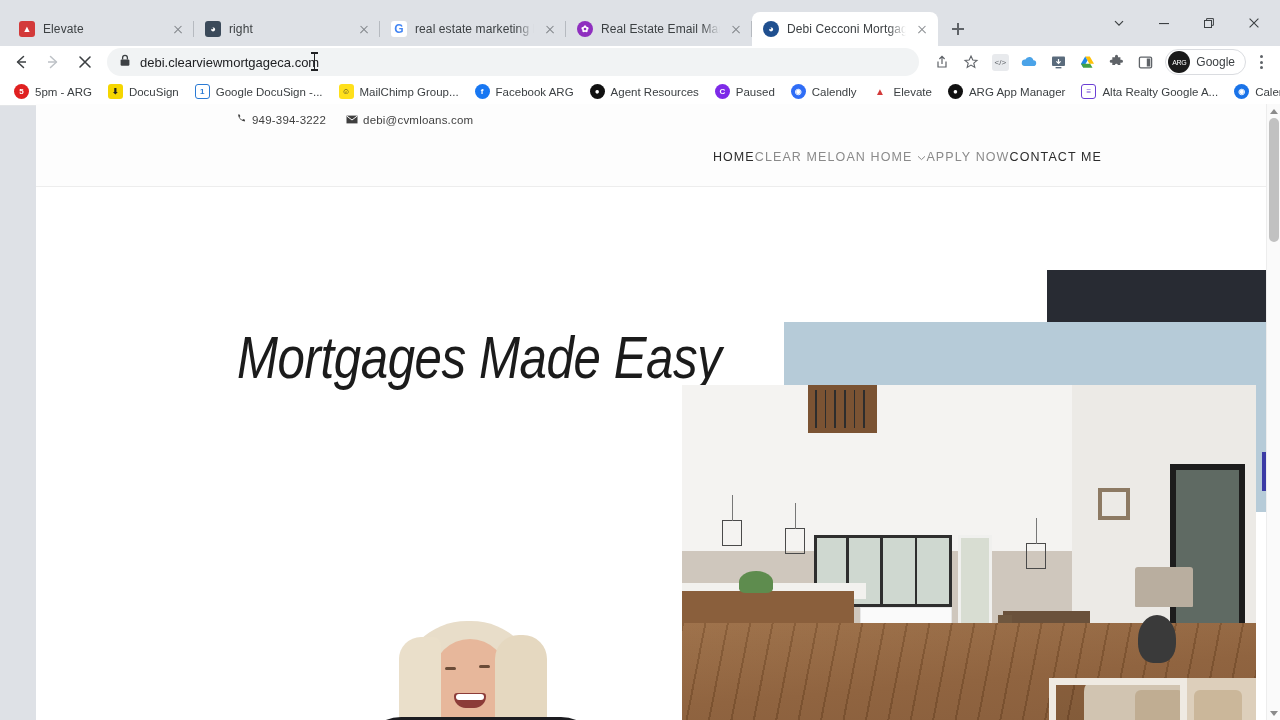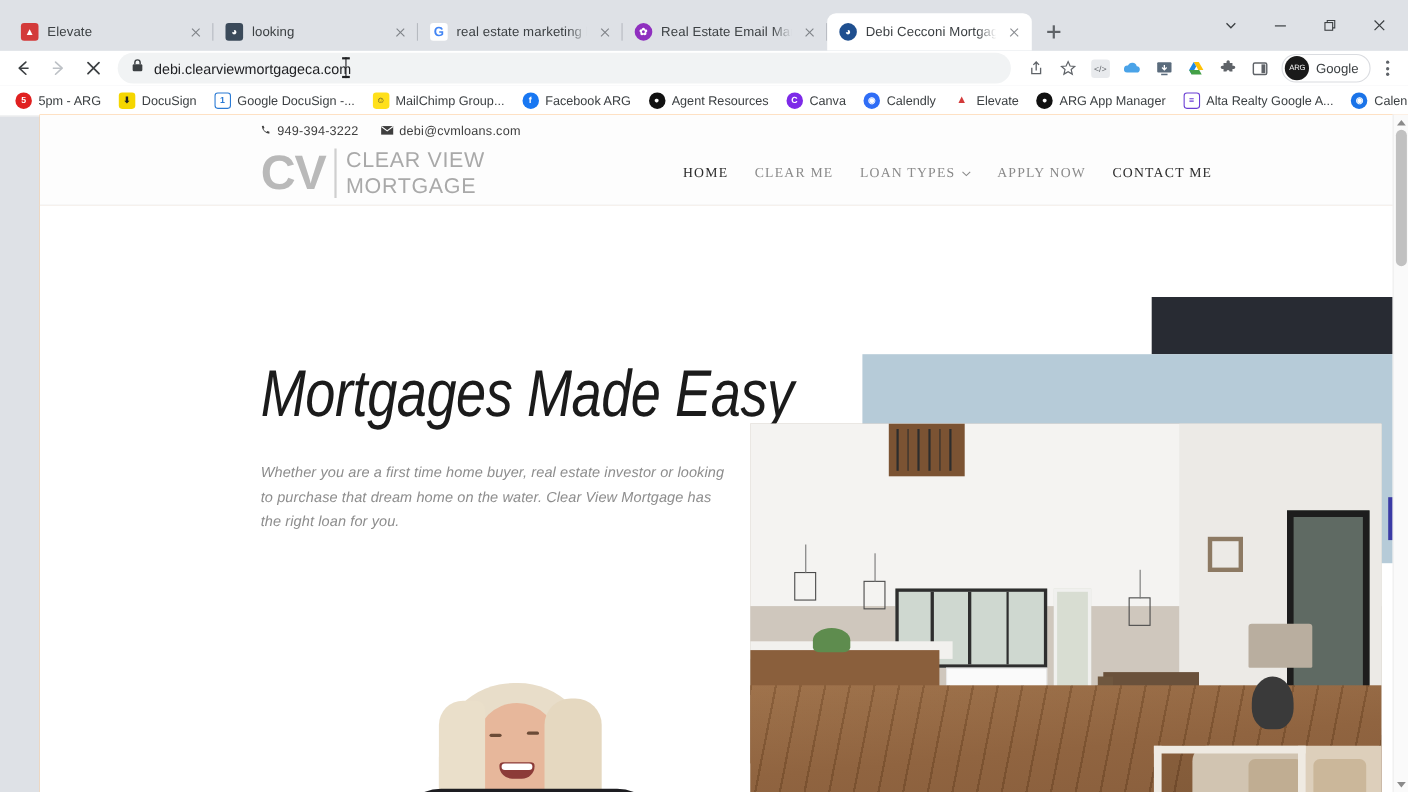--- a/index.html
+++ b/index.html
@@ -148,22 +148,22 @@
     font-family: "Liberation Sans", sans-serif; font-size: 44px; font-weight: 700;
     color: #b9b9b9; letter-spacing: -1px; line-height: 1;
   }
   .logo .divider { width: 1.5px; height: 45px; background: #cfcfcf; margin: 0 9px 0 8px; }
   .logo .brandtxt {
     display: flex; flex-direction: column; justify-content: center;
     font-size: 19.5px; color: #a9a9a9; letter-spacing: .6px; line-height: 1.15;
     font-weight: 300;
   }
   .nav {
-    position: absolute; right: 200px; top: 46px; display: flex; gap: 24px;
-    font-size: 12.5px; letter-spacing: 1.1px; color: #8a8a8a; font-family: Liberation Serif, serif;
+    position: absolute; right: 200px; top: 46px; display: flex; 
+    font-size: 12.5px; letter-spacing: 1.1px; color: #8a8a8a;
   }
   .nav .nav-item { display: flex; align-items: center; gap: 5px; }
   .nav .nav-item.active { color: #2b2b2b; }
   .nav .nav-item.bold { color: #2b2b2b; }
 
   .hero { position: relative; height: 533px; background: #ffffff; overflow: hidden; }
   .shape-dark {
     position: absolute; left: 1011px; top: 83px; width: 255px; height: 52px;
     background: #282b33;
   }
@@ -349,21 +349,21 @@
     <div class="tabstrip">
 
       <div class="tab inactive">
         <span class="favicon" style="background:#d33a3a">▲</span>
         <span class="tab-title">Elevate</span>
         <span class="tab-close"></span>
       </div>
 
       <div class="tab inactive">
         <span class="favicon" style="background:#3b4a5a">◕</span>
-        <span class="tab-title">looking</span>
+        <span class="tab-title">right</span>
         <span class="tab-close"></span>
       </div>
 
       <div class="tab inactive">
         <span class="favicon" style="background:#fff;color:#4285f4;font-size:12px;font-weight:700">G</span>
         <span class="tab-title">real estate marketing list segme</span>
         <span class="tab-close"></span>
       </div>
 
       <div class="tab inactive">
@@ -517,21 +517,21 @@
     <div class="bm">
         <span class="bmico" style="background:#1877f2;border-radius:50%">f</span>
         <span>Facebook ARG</span>
       </div>
     <div class="bm">
         <span class="bmico" style="background:#111;border-radius:50%">●</span>
         <span>Agent Resources</span>
       </div>
     <div class="bm">
         <span class="bmico" style="background:#7d2ae8;border-radius:50%">C</span>
-        <span>Canva</span>
+        <span>Paused</span>
       </div>
     <div class="bm">
         <span class="bmico" style="background:#2f6df6;border-radius:50%">◉</span>
         <span>Calendly</span>
       </div>
     <div class="bm">
         <span class="bmico" style="background:#fff;color:#d33a3a;font-size:10px">▲</span>
         <span>Elevate</span>
       </div>
     <div class="bm">
@@ -565,38 +565,30 @@
           <span>
             <svg width="12" height="9" viewBox="0 0 12 9">
                 <rect x="0.5" y="0.6" width="11" height="7.8" fill="#3f3f3f"></rect>
                 <path d="M0.7 1 L6 5 L11.3 1" stroke="#fff" stroke-width="1" fill="none"></path>
               </svg>
           </span>
           <span>debi@cvmloans.com</span>
         </span>
       </div>
 
-      <div class="logo">
-        <span class="cv">CV</span>
-        <span class="divider"></span>
-        <span class="brandtxt">
-          <span>CLEAR VIEW</span>
-          <span>MORTGAGE</span>
-        </span>
-      </div>
 
       <nav class="nav">
         <span class="nav-item active">
             <span>HOME</span>
           </span>
         <span class="nav-item">
             <span>CLEAR ME</span>
           </span>
         <span class="nav-item">
-          <span>LOAN TYPES</span>
+          <span>LOAN HOME</span>
           <span>
             <svg width="9" height="6" viewBox="0 0 9 6">
                 <path d="M1 1.3 L4.5 4.6 L8 1.3" stroke="#8a8a8a" stroke-width="1" fill="none"></path>
               </svg>
           </span>
         </span>
         <span class="nav-item">
             <span>APPLY NOW</span>
           </span>
         <span class="nav-item bold">
@@ -604,21 +596,20 @@
           </span>
       </nav>
     </div>
 
     <div class="hero">
       <div class="shape-dark"></div>
       <div class="shape-blue"></div>
 
       <div class="hero-copy">
         <h1 class="hero-title">Mortgages Made Easy</h1>
-        <p class="hero-sub">Whether you are a first time home buyer, real estate investor or looking to purchase that dream home on the water. Clear View Mortgage has the right loan for you.</p>
       </div>
 
       <div class="photo">
         <div class="ceiling"></div>
         <div class="wall-r"></div>
         <div class="stairs">
           <i style="left:10%"></i>
             <i style="left:24%"></i>
             <i style="left:38%"></i>
             <i style="left:52%"></i>

